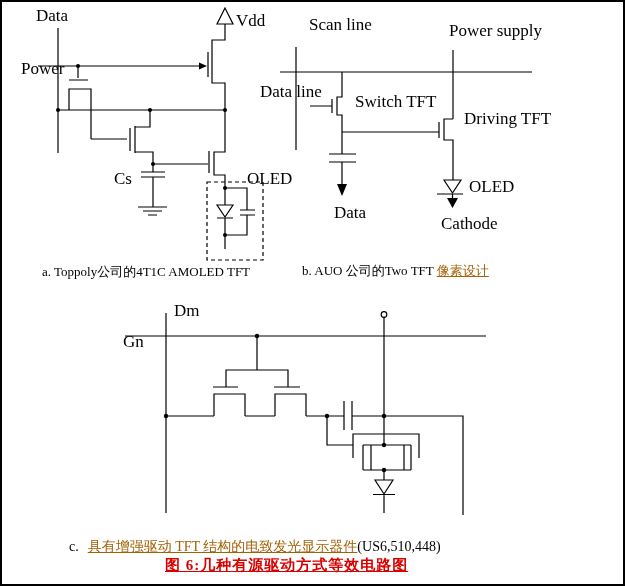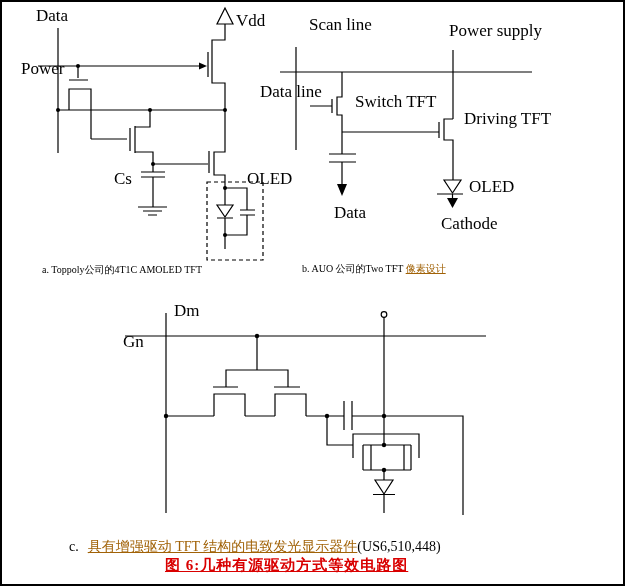--- a/index.html
+++ b/index.html
@@ -5,21 +5,21 @@
   html,body{margin:0;padding:0;}
   body{
     width:625px;height:586px;position:relative;background:#ffffff;
     font-family:"Liberation Serif","DejaVu Serif",serif;
     overflow:hidden;
   }
   .frame{position:absolute;left:0;top:0;width:625px;height:586px;
     border:2px solid #000;box-sizing:border-box;pointer-events:none;}
   svg{position:absolute;left:0;top:0;}
   .lbl{position:absolute;font-size:17px;color:#000;white-space:nowrap;line-height:1.15;}
-  .cap{position:absolute;font-size:10px;color:#000;white-space:nowrap;}
+  .cap{position:absolute;font-size:13px;color:#000;white-space:nowrap;}
   .red{color:#a16207;text-decoration:underline;}
   .fig-cap{position:absolute;font-size:15px;font-weight:bold;color:#d90000;
     text-decoration:underline;white-space:nowrap;letter-spacing:1px;}
   .cap-c{font-size:14px;margin-top:22px;}
   .cap-c .prefix{margin-right:9px;}
 </style>
 </head>
 <body>
 
 <div class="frame"></div>

